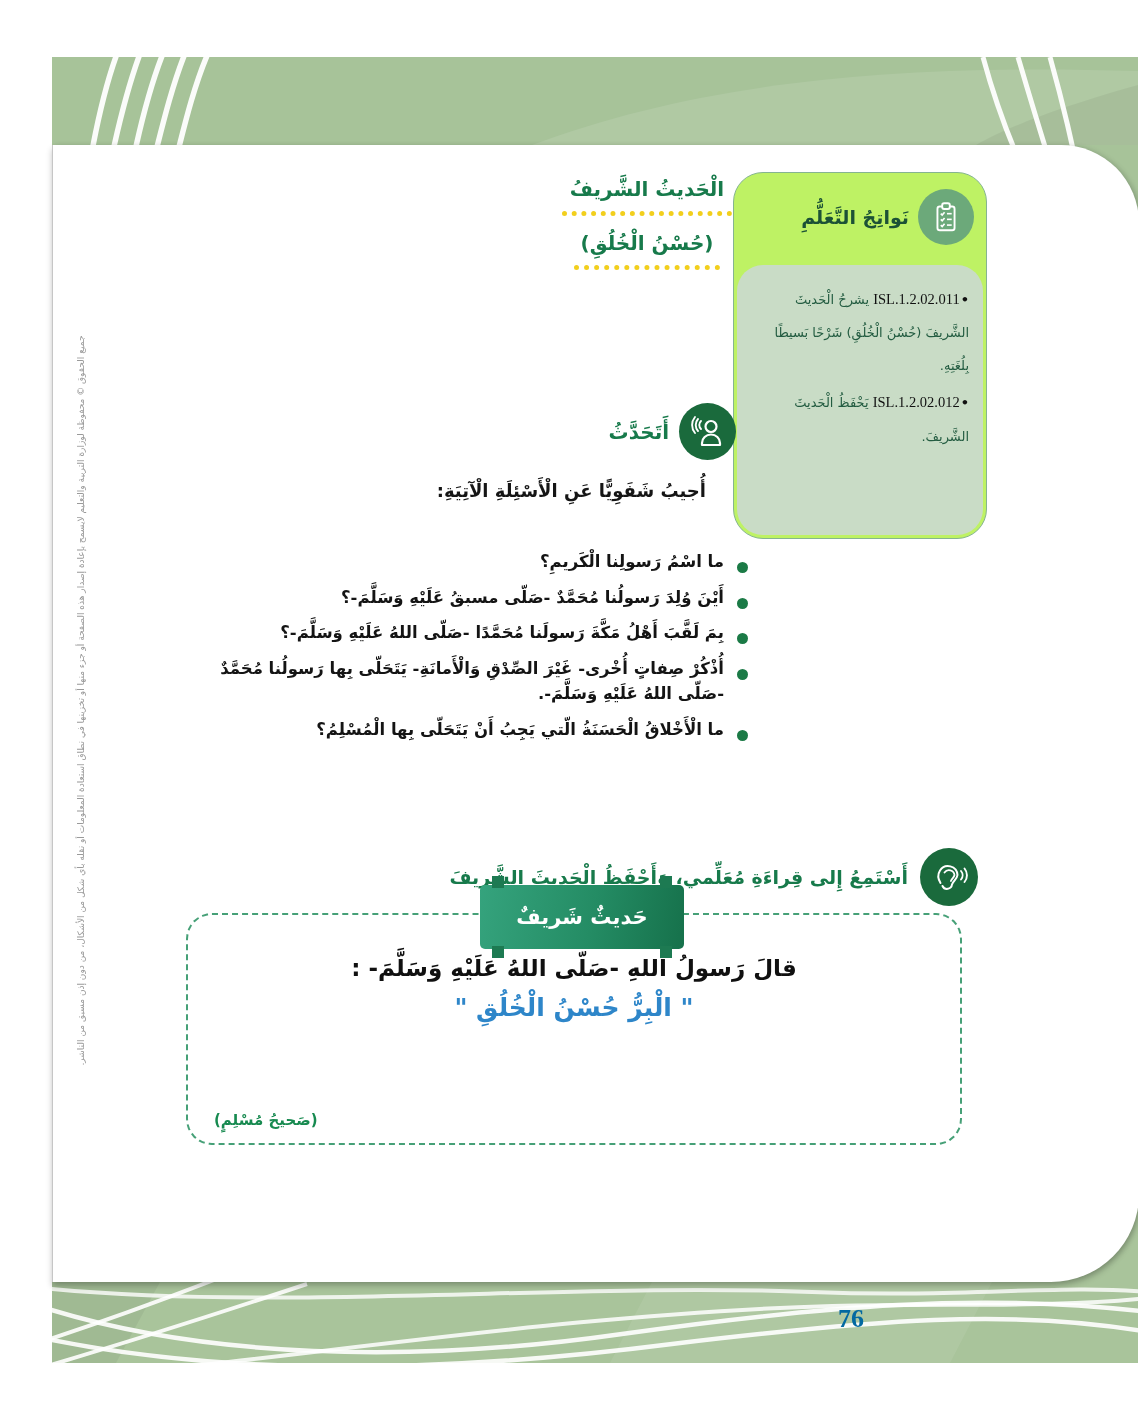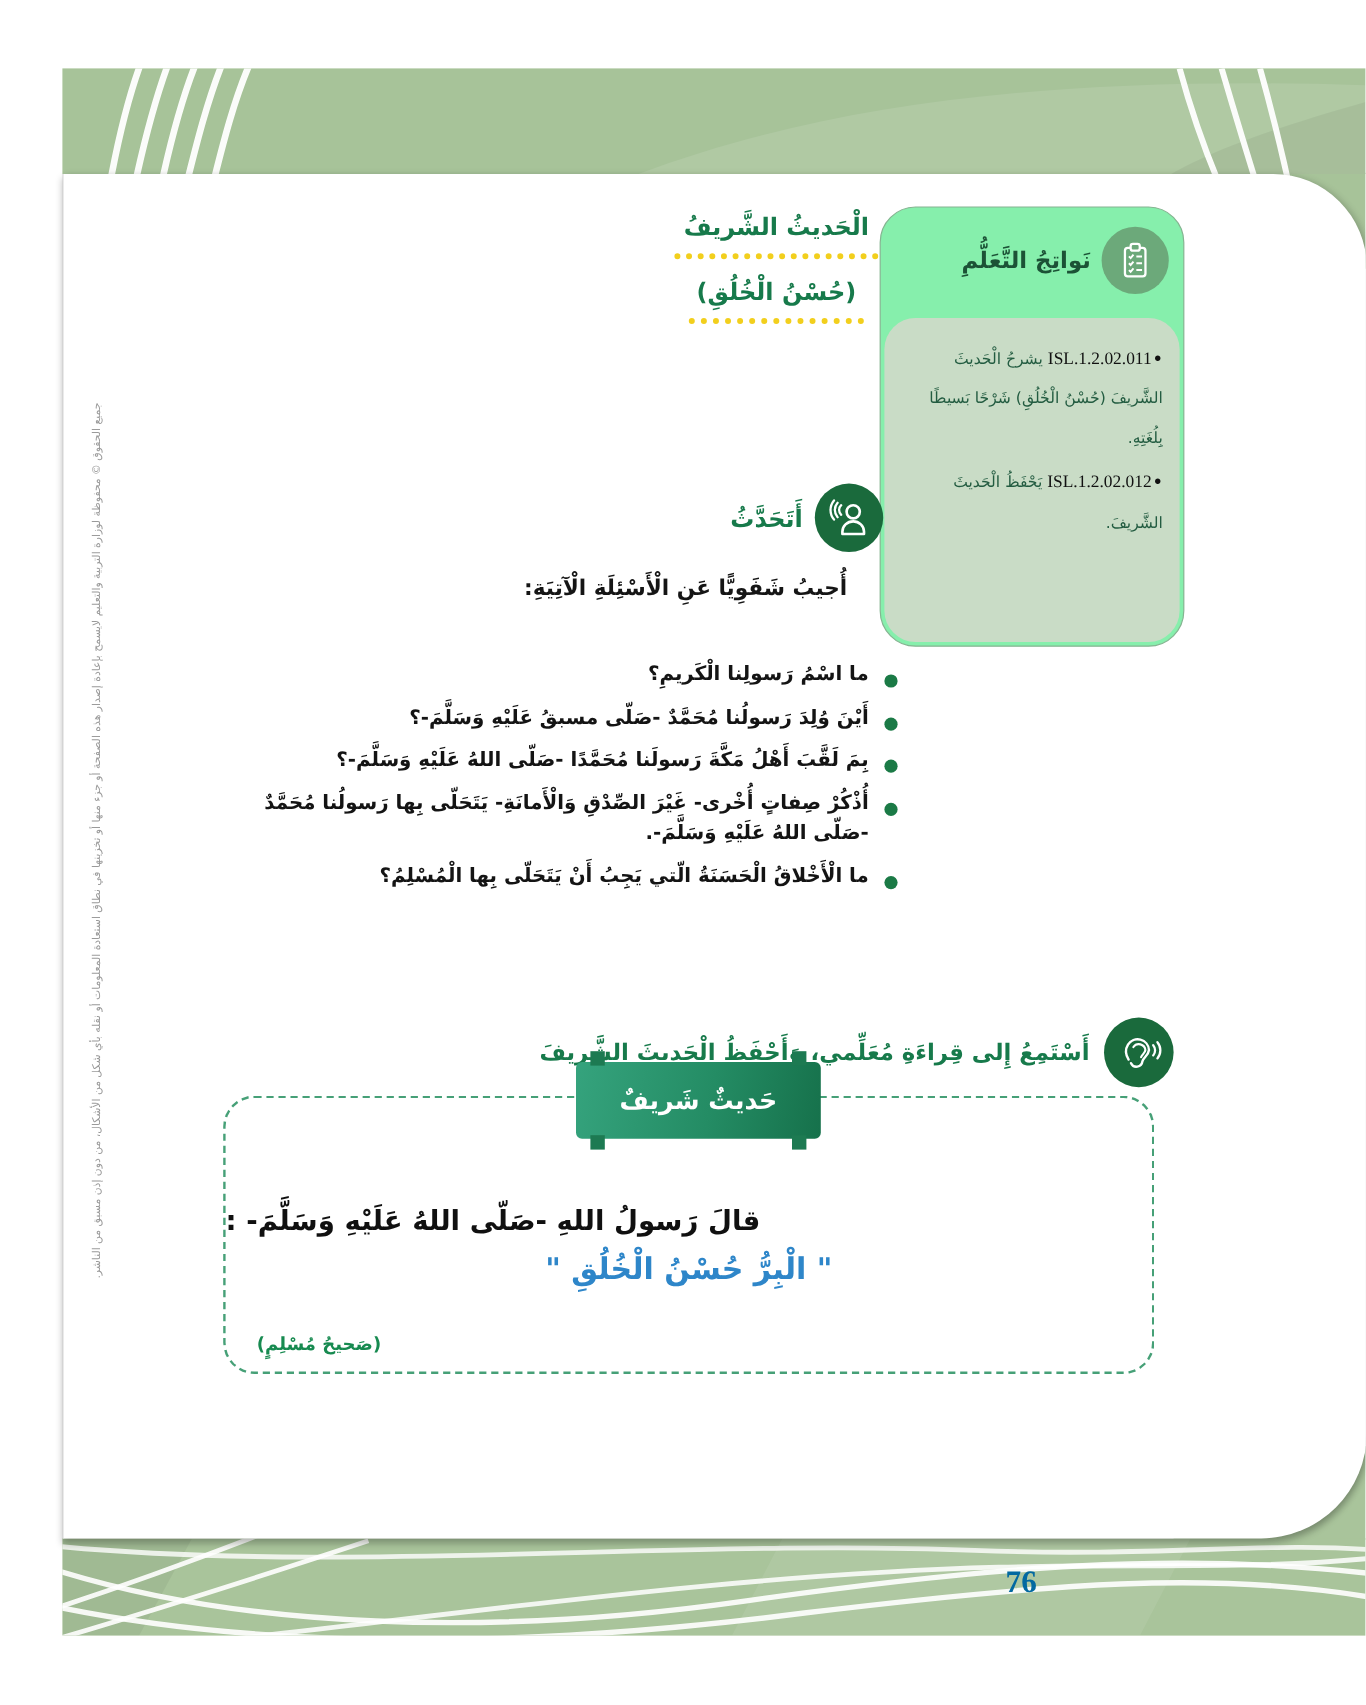--- a/index.html
+++ b/index.html
@@ -27,21 +27,21 @@
              direction:rtl;text-align:center;font-size:9px;color:#9a9a9a;z-index:3;}
 
   
   .title-block{position:absolute;left:560px;top:176px;width:174px;text-align:center;z-index:3;}
   .title-line{direction:rtl;color:#177a4b;font-weight:bold;font-size:20px;line-height:1.3;}
   .dotline{border-top:5px dotted #f2cf1d;height:0;margin:9px 2px 14px 2px;}
   .dotline2{margin:9px 14px 0 14px;}
 
   
   .outcomes-card{position:absolute;left:733px;top:172px;width:252px;height:365px;
-                 background:#86efac;border:1.5px solid #85b491;border-radius:30px;z-index:3;}
+                 background:#bef264;border:1.5px solid #85b491;border-radius:30px;z-index:3;}
   .outcomes-head{display:flex;direction:rtl;align-items:center;gap:9px;padding:16px 12px 0 12px;}
   .icon-circle{border-radius:50%;flex:0 0 auto;display:flex;align-items:center;justify-content:center;}
   .clip-circle{width:56px;height:56px;background:#6ca97a;}
   .outcomes-title{font-size:19px;font-weight:bold;color:#1c5236;direction:rtl;}
   .outcomes-panel{position:absolute;left:3px;right:3px;top:92px;bottom:3px;
                   background:#c9dcc6;border-radius:26px;padding:16px 14px;box-sizing:border-box;
                   direction:rtl;text-align:right;}
   .outcome{font-size:13px;color:#235c41;line-height:2.5;margin-bottom:2px;}
   .outcome .bullet::before{content:"\2022";color:#111;font-weight:bold;margin-left:1px;}
   .outcome .code{font-family:"Liberation Serif",serif;font-size:14.5px;color:#111;
@@ -72,21 +72,21 @@
   
   .hadith-box{position:absolute;left:186px;top:913px;width:772px;height:228px;
               border:2px dashed #46a077;border-radius:26px;z-index:3;background:#fff;}
   .hadith-badge{position:absolute;left:292px;top:-30px;width:204px;height:64px;
                 background:linear-gradient(100deg,#35a37d 0%,#248c64 55%,#16714b 100%);
                 border-radius:5px;display:flex;align-items:center;justify-content:center;}
   .badge-label{color:#fff;font-size:21px;font-weight:bold;direction:rtl;}
   .notch{position:absolute;width:12px;height:12px;background:#1d7a52;}
   .n-tl{left:12px;top:-9px;} .n-tr{right:12px;top:-9px;}
   .n-bl{left:12px;bottom:-9px;} .n-br{right:12px;bottom:-9px;}
-  .hadith-intro{margin-top:90px;text-align:left;direction:rtl;font-size:23px;
+  .hadith-intro{margin-top:40px;text-align:center;direction:rtl;font-size:23px;
                 font-weight:bold;color:#101010;}
   .hadith-quote{text-align:center;direction:rtl;font-size:25px;font-weight:bold;
                 color:#2e86c9;margin-top:12px;}
   .hadith-source{position:absolute;left:26px;bottom:14px;font-size:15px;font-weight:bold;
                  color:#178a50;direction:rtl;}
 
   
   .page-number{position:absolute;left:838px;top:1304px;font-family:"Liberation Serif",serif;
                font-size:26px;font-weight:bold;color:#0369a1;z-index:3;}
   svg{display:block;}

